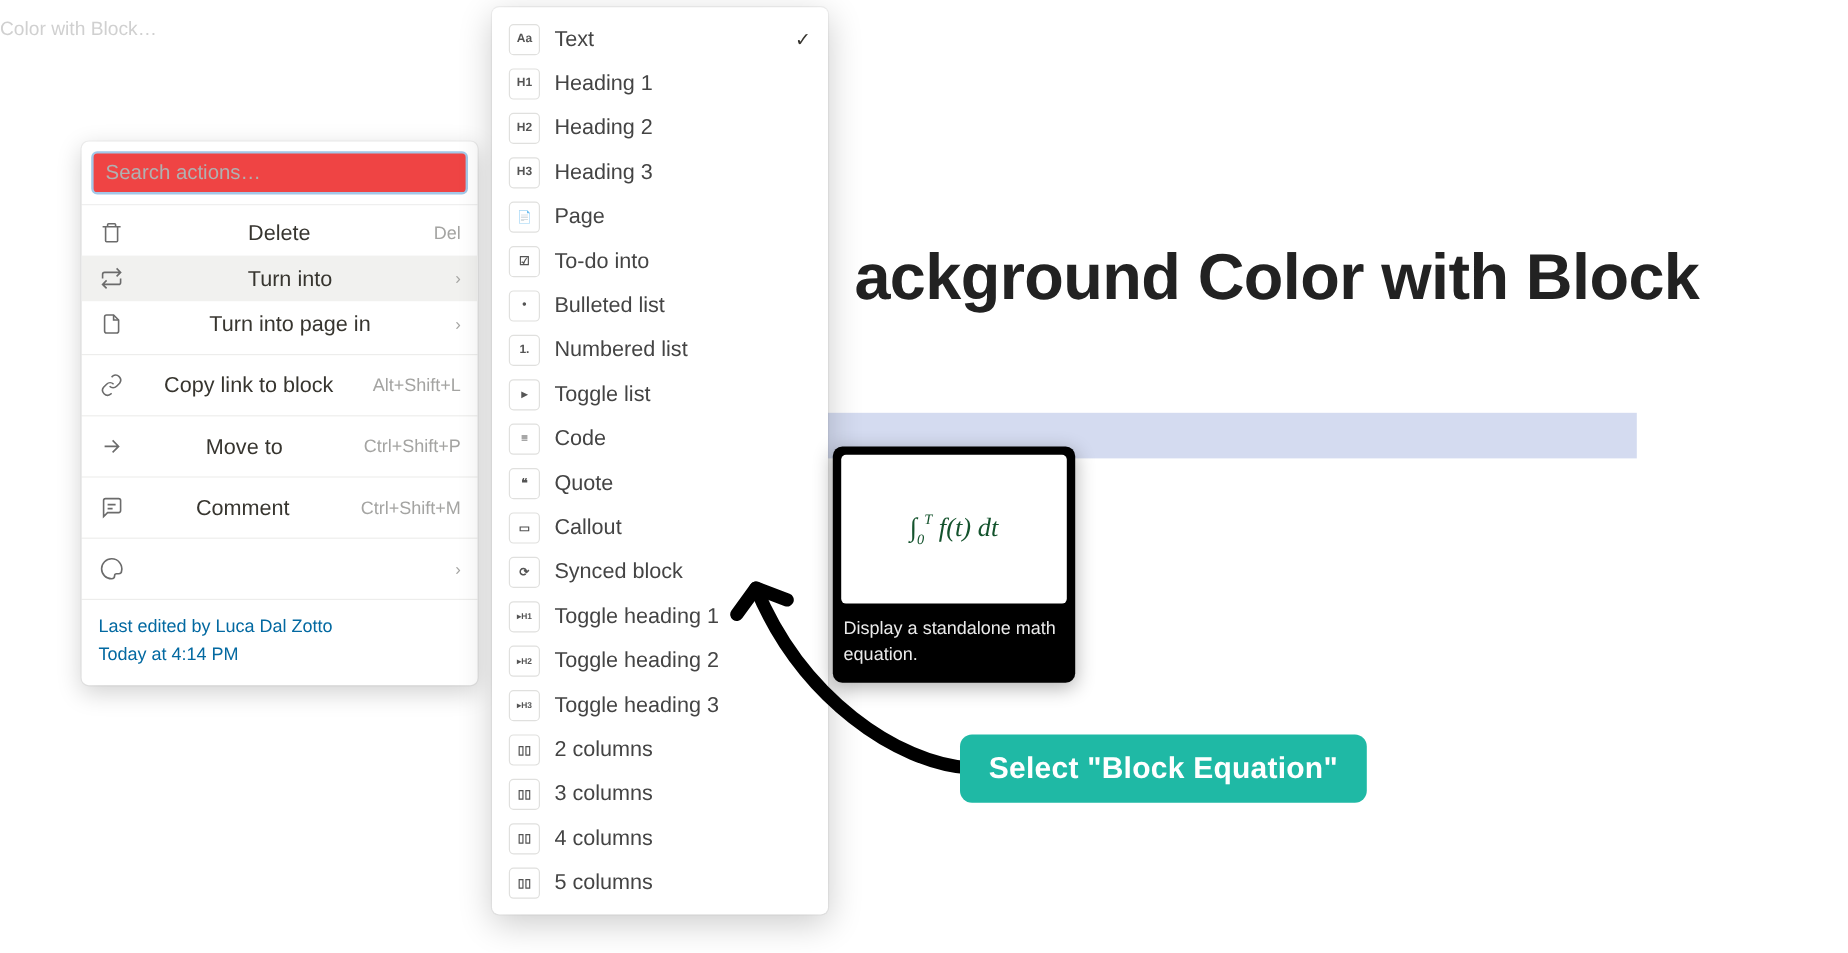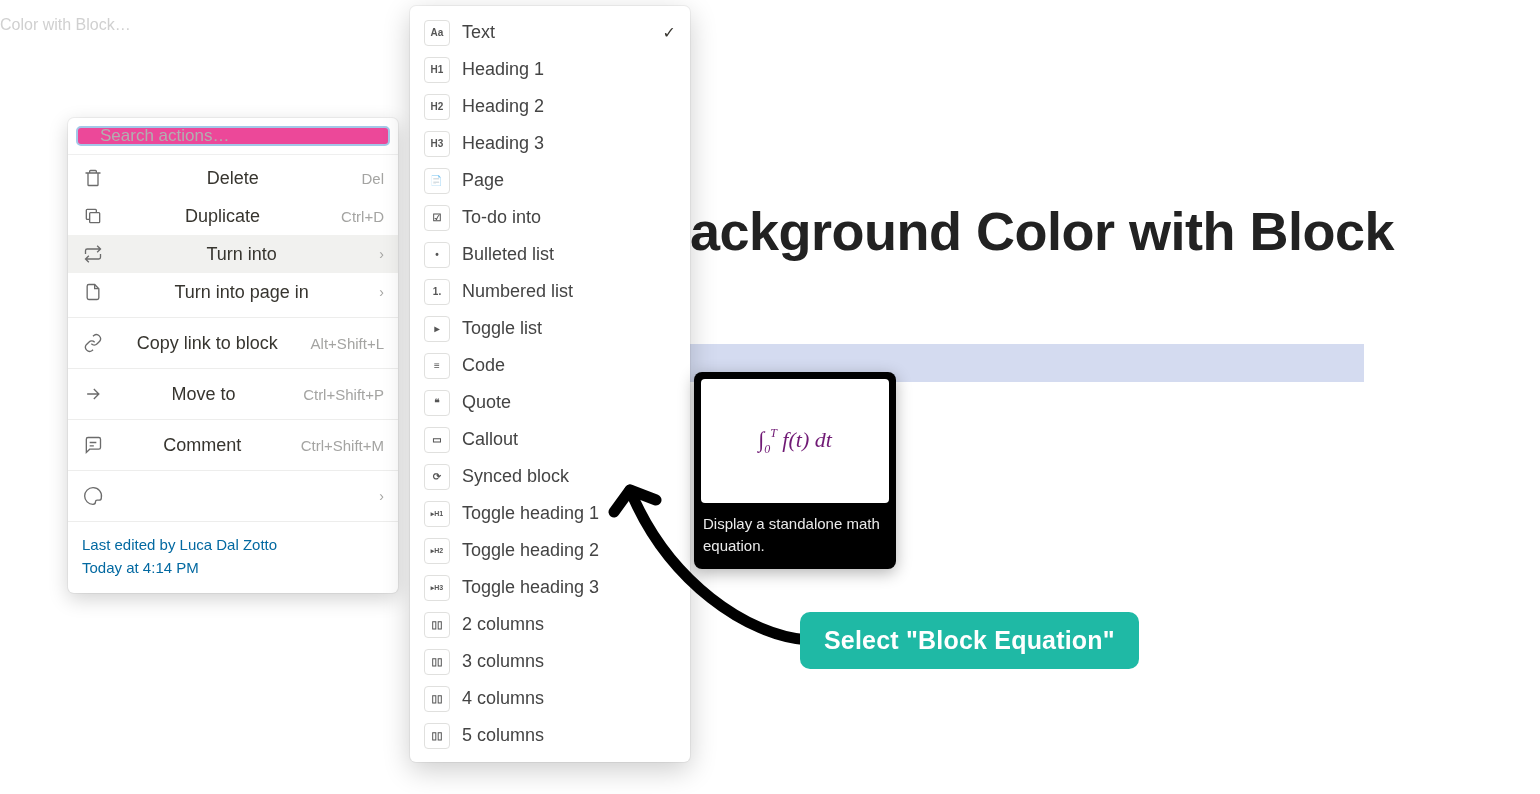--- a/index.html
+++ b/index.html
@@ -17,21 +17,21 @@
     position: absolute;
     top: 16px;
     left: 0;
     font-size: 16px;
     color: #d0d0d0;
   }
 
   .page-title {
     position: absolute;
     top: 200px;
-    left: 690px;
+    left: 712px;
     font-size: 54px;
     font-weight: 800;
     color: #222;
     letter-spacing: -0.5px;
   }
 
   .highlight-block {
     position: absolute;
     top: 344px;
     left: 690px;
@@ -50,28 +50,28 @@
     border-radius: 6px;
     box-shadow: 0 0 0 1px rgba(15,15,15,0.05), 0 6px 20px rgba(0,0,0,0.18);
     overflow: hidden;
   }
   .search-wrap {
     padding: 8px;
     border-bottom: 1px solid rgba(55,53,47,0.08);
   }
   .search-input {
     width: 100%;
-    height: 20px;
-    padding: 6px 22px;
+    height: 36px;
+    padding: 6px 10px;
     border: 2px solid #a3c8e8;
     border-radius: 5px;
     font-size: 17px;
     color: #37352f;
     outline: none;
-    background: #ec4899;
+    background: #ef4444;
   }
   .search-input::placeholder { color: #b0b0b0; }
   .menu-section { padding: 4px 0; text-align: center; }
   .menu-item {
     display: flex;
     align-items: center;
     padding: 6px 14px;
     font-size: 18px;
     color: #37352f;
     gap: 14px;
@@ -166,21 +166,21 @@
   .preview-thumb {
     width: 100%;
     height: 124px;
     background: #fff;
     border-radius: 4px;
     display: flex;
     align-items: center;
     justify-content: center;
     font-family: "Cambria Math", "Times New Roman", serif;
     font-size: 22px;
-    color: #701a75;
+    color: #14532d;
   }
   .preview-thumb .math { font-style: italic; }
   .preview-desc {
     margin-top: 10px;
     font-size: 15px;
     line-height: 1.45;
     color: #eaeaea;
     padding: 0 2px;
   }
 
@@ -226,30 +226,20 @@
   <div class="menu-section" id="cm-sec1">
       <div class="menu-item">
         <span class="icon">
           <svg viewBox="0 0 24 24" fill="none" stroke="currentColor" stroke-width="1.6">
             <path d="M3 6h18M8 6V4a1 1 0 011-1h6a1 1 0 011 1v2m2 0v14a1 1 0 01-1 1H7a1 1 0 01-1-1V6h12z"></path>
           </svg>
         </span>
         <span class="label">Delete</span>
         <span class="shortcut">Del</span>
       </div>
-      <div class="menu-item">
-        <span class="icon">
-          <svg viewBox="0 0 24 24" fill="none" stroke="currentColor" stroke-width="1.6">
-            <rect x="8" y="8" width="12" height="12" rx="1"></rect>
-            <path d="M16 8V5a1 1 0 00-1-1H5a1 1 0 00-1 1v10a1 1 0 001 1h3"></path>
-          </svg>
-        </span>
-        <span class="label">Duplicate</span>
-        <span class="shortcut">Ctrl+D</span>
-      </div>
       <div class="menu-item hover">
         <span class="icon">
           <svg viewBox="0 0 24 24" fill="none" stroke="currentColor" stroke-width="1.6">
             <path d="M17 2l4 4-4 4M3 12V8a2 2 0 012-2h16M7 22l-4-4 4-4M21 12v4a2 2 0 01-2 2H3"></path>
           </svg>
         </span>
         <span class="label">Turn into</span>
         <span class="chevron">›</span>
       </div>
       <div class="menu-item">

